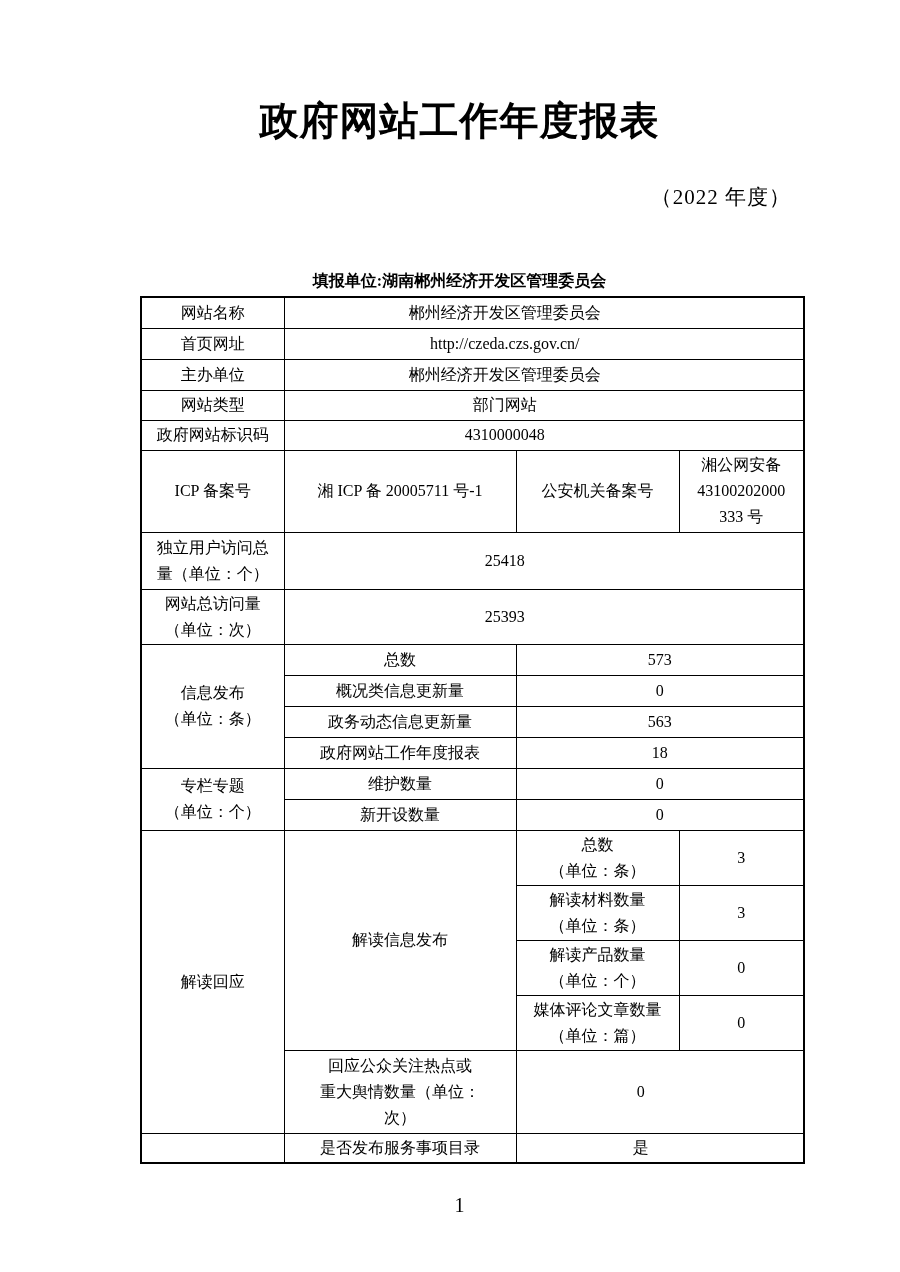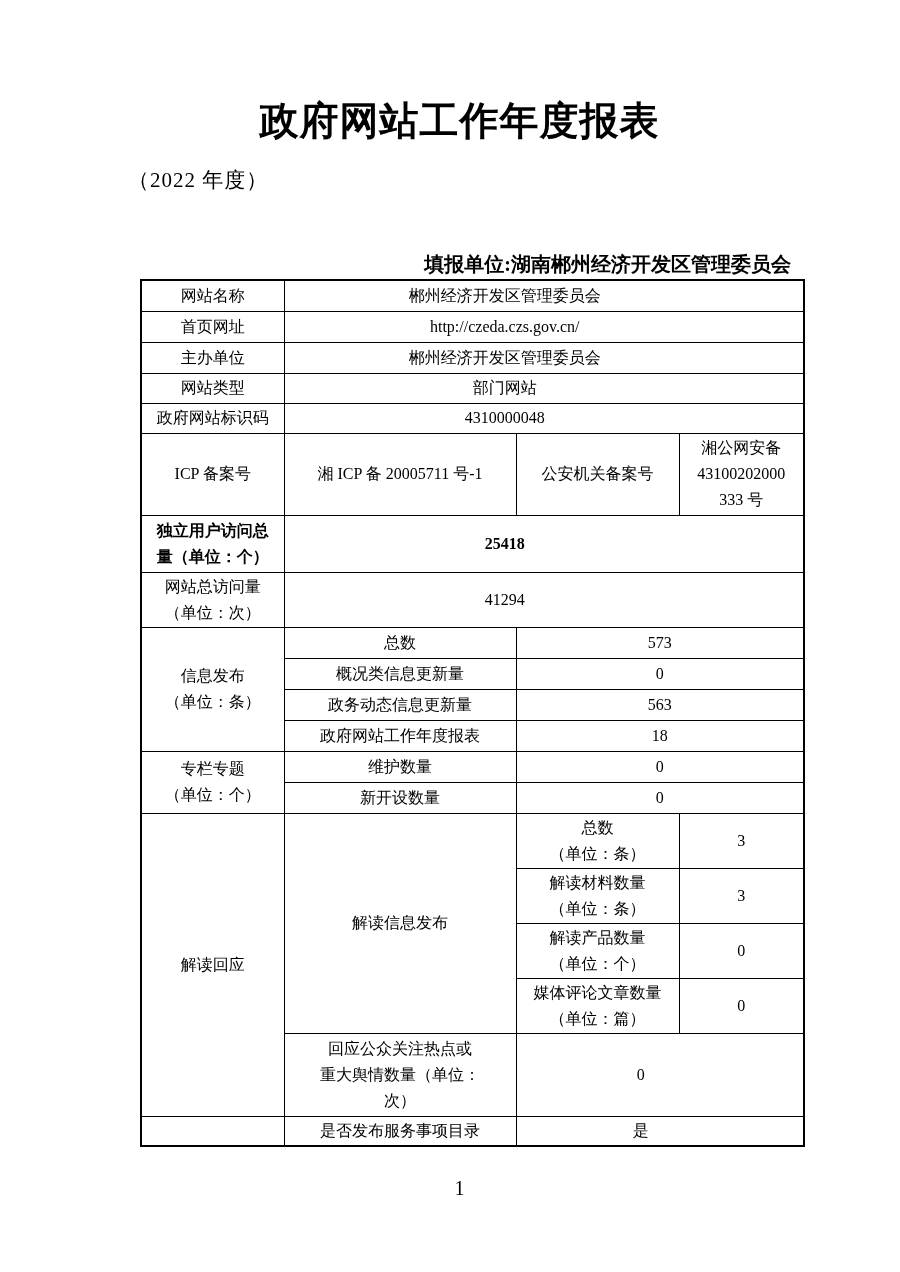--- a/index.html
+++ b/index.html
@@ -5,43 +5,43 @@
   * { margin:0; padding:0; box-sizing:border-box; }
   html,body { width:900px; height:1272px; background:#ffffff; color:#000000;
     font-family:"Liberation Serif","DejaVu Serif",serif; }
   .doc { width:663px; margin-left:128px; }
   .doc-title {
     margin-top:100px; text-align:center;
     font-family:"Liberation Sans","DejaVu Sans",sans-serif;
     font-weight:bold; font-size:39px; line-height:42px; letter-spacing:1px;
   }
   .doc-subtitle {
-    margin-top:25px; text-align:left;
+    margin-top:42px; text-align:right;
     font-size:21px; line-height:26px; letter-spacing:1px;
   }
   .filing-line {
-    margin-top:60px; text-align:right;
-    font-weight:bold; font-size:20px; line-height:22px;
+    margin-top:60px; text-align:center;
+    font-weight:bold; font-size:16px; line-height:22px;
   }
   table.report {
     margin-top:4px; width:663px; table-layout:fixed;
     border-collapse:collapse; border:2.5px solid #000;margin-left:12px;
   }
   td {
     border:1.5px solid #000;
     font-size:16px; line-height:26px;
     text-align:center; vertical-align:middle;
     white-space:pre-line; padding:1px 2px;
     overflow:hidden;
   }
   
   td.shift { padding-right:80px; }
   td.pr40  { padding-right:40px; }
   tr.h30 { height:30px; } tr.h31 { height:31px; }
-  tr.h53 { height:53px; } tr.h57 { height:57px;font-weight:bold; }
+  tr.h53 { height:53px; } tr.h57 { height:57px; }
   tr.h82 { height:82px; } tr.h51 { height:51px; }
   tr.h83 { height:83px; } tr.h34 { height:20px; }
   .page-number { margin-top:30px; text-align:center; font-size:20px; }
 </style>
 </head>
 <body>
 
 <div class="doc">
 
   <div class="doc-title">政府网站工作年度报表</div>
@@ -85,21 +85,21 @@
 333 号</td>
       </tr>
       <tr class="h57">
         <td>独立用户访问总
 量（单位：个）</td>
         <td colspan="3" class="shift">25418</td>
       </tr>
       <tr class="h53">
         <td>网站总访问量
 （单位：次）</td>
-        <td colspan="3" class="shift">41294</td>
+        <td colspan="3" class="shift">25393</td>
       </tr>
 
       <tr class="h31">
         <td rowspan="4">信息发布
 （单位：条）</td>
         <td>总数</td>
         <td colspan="2">573</td>
       </tr>
       <tr class="h31">
         <td>概况类信息更新量</td>

